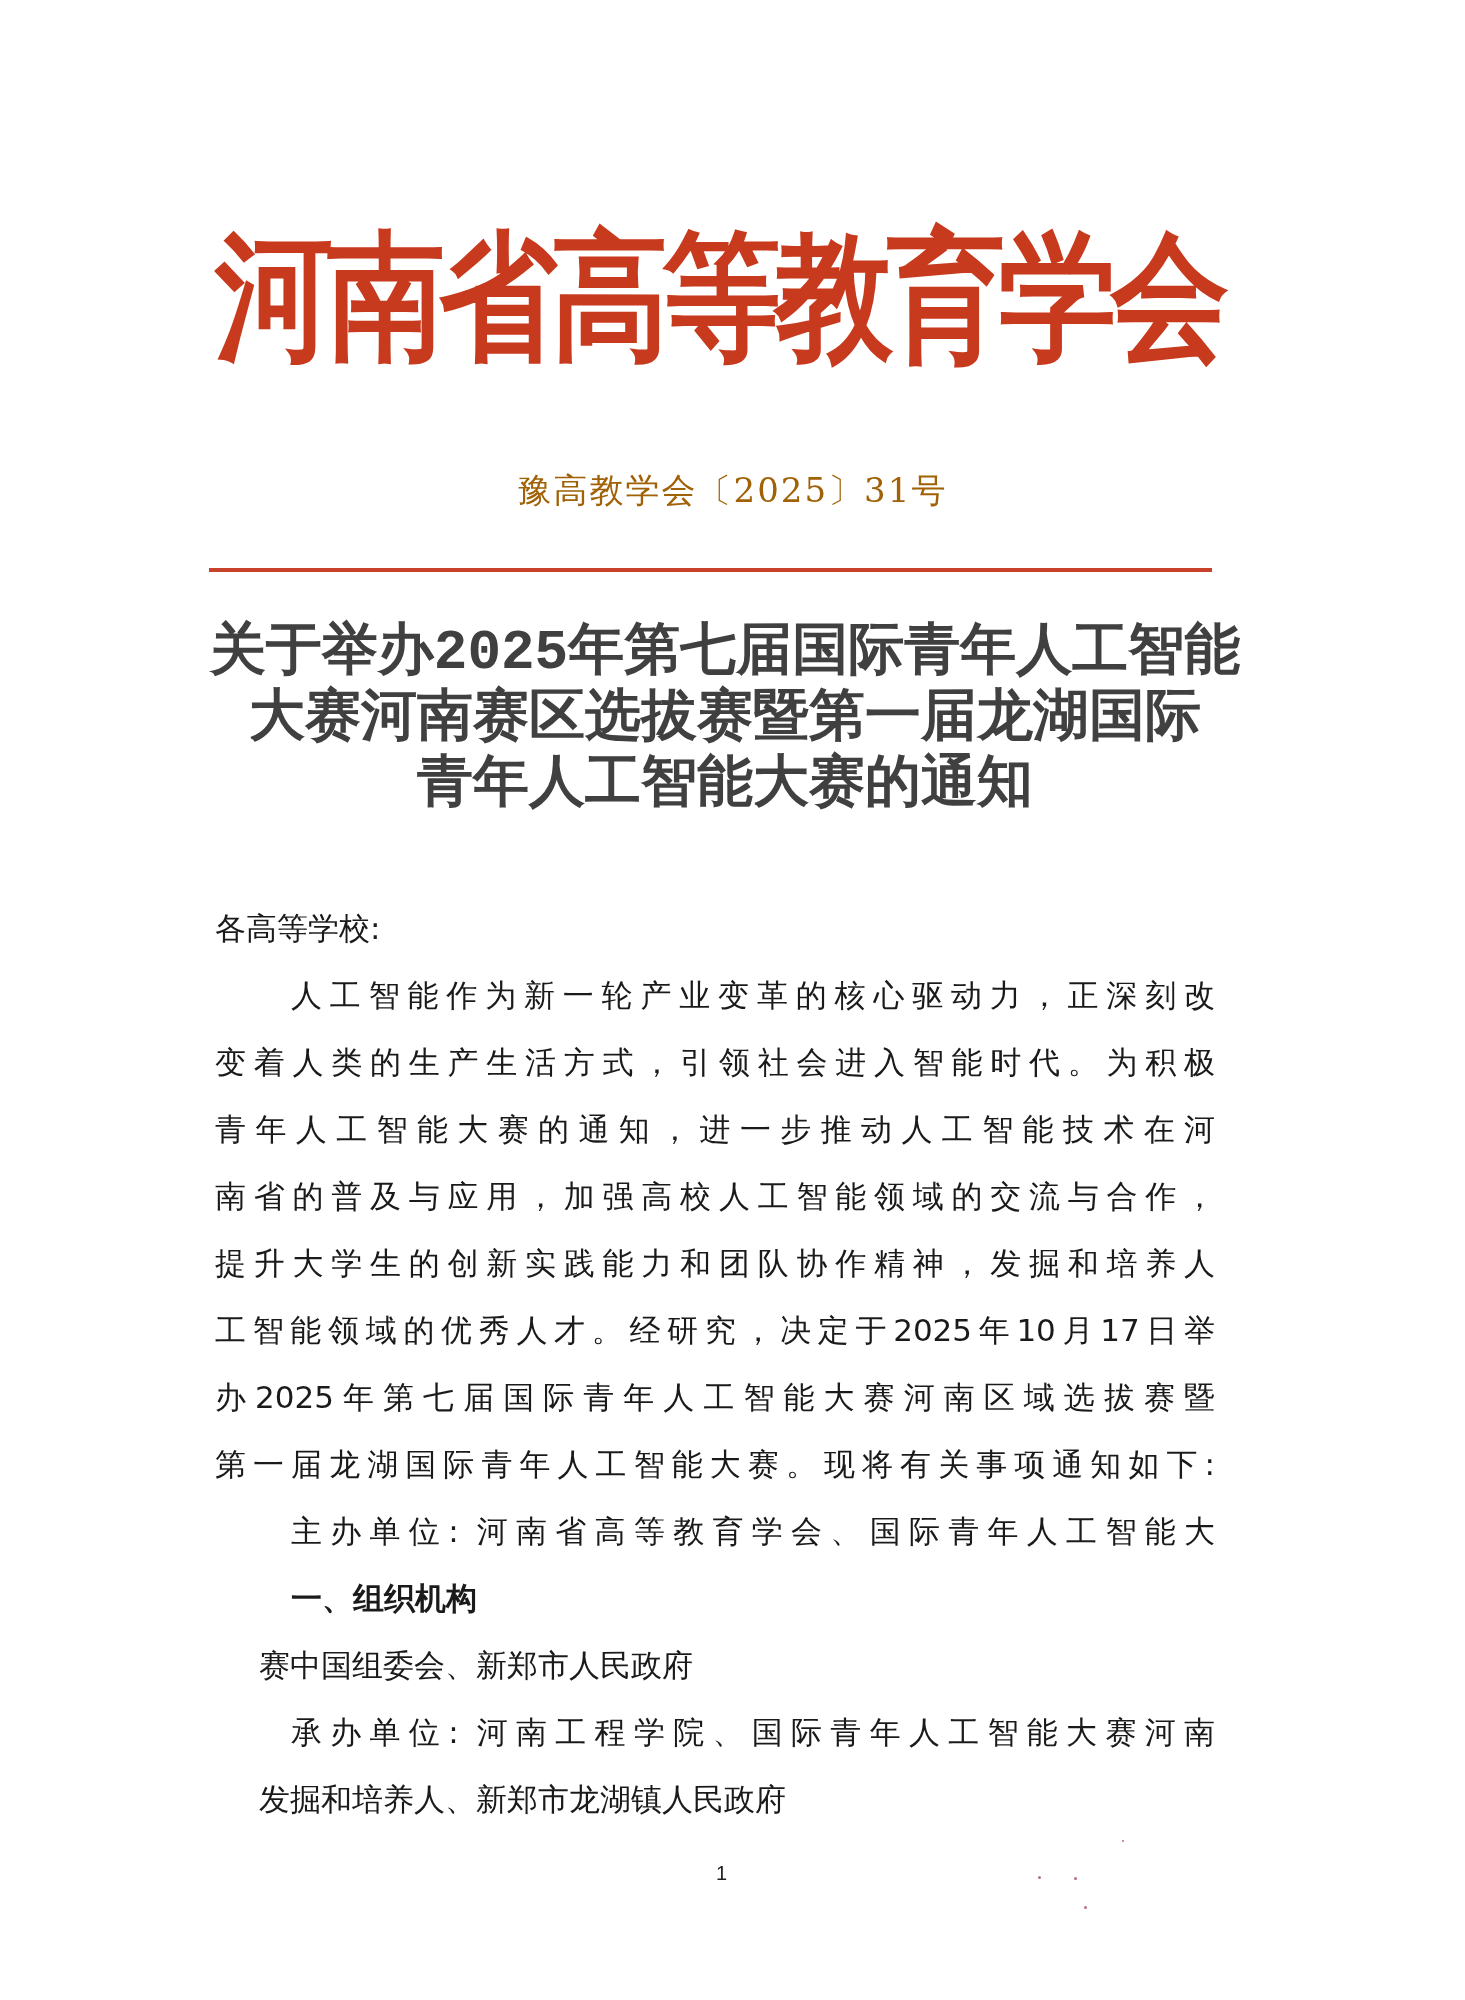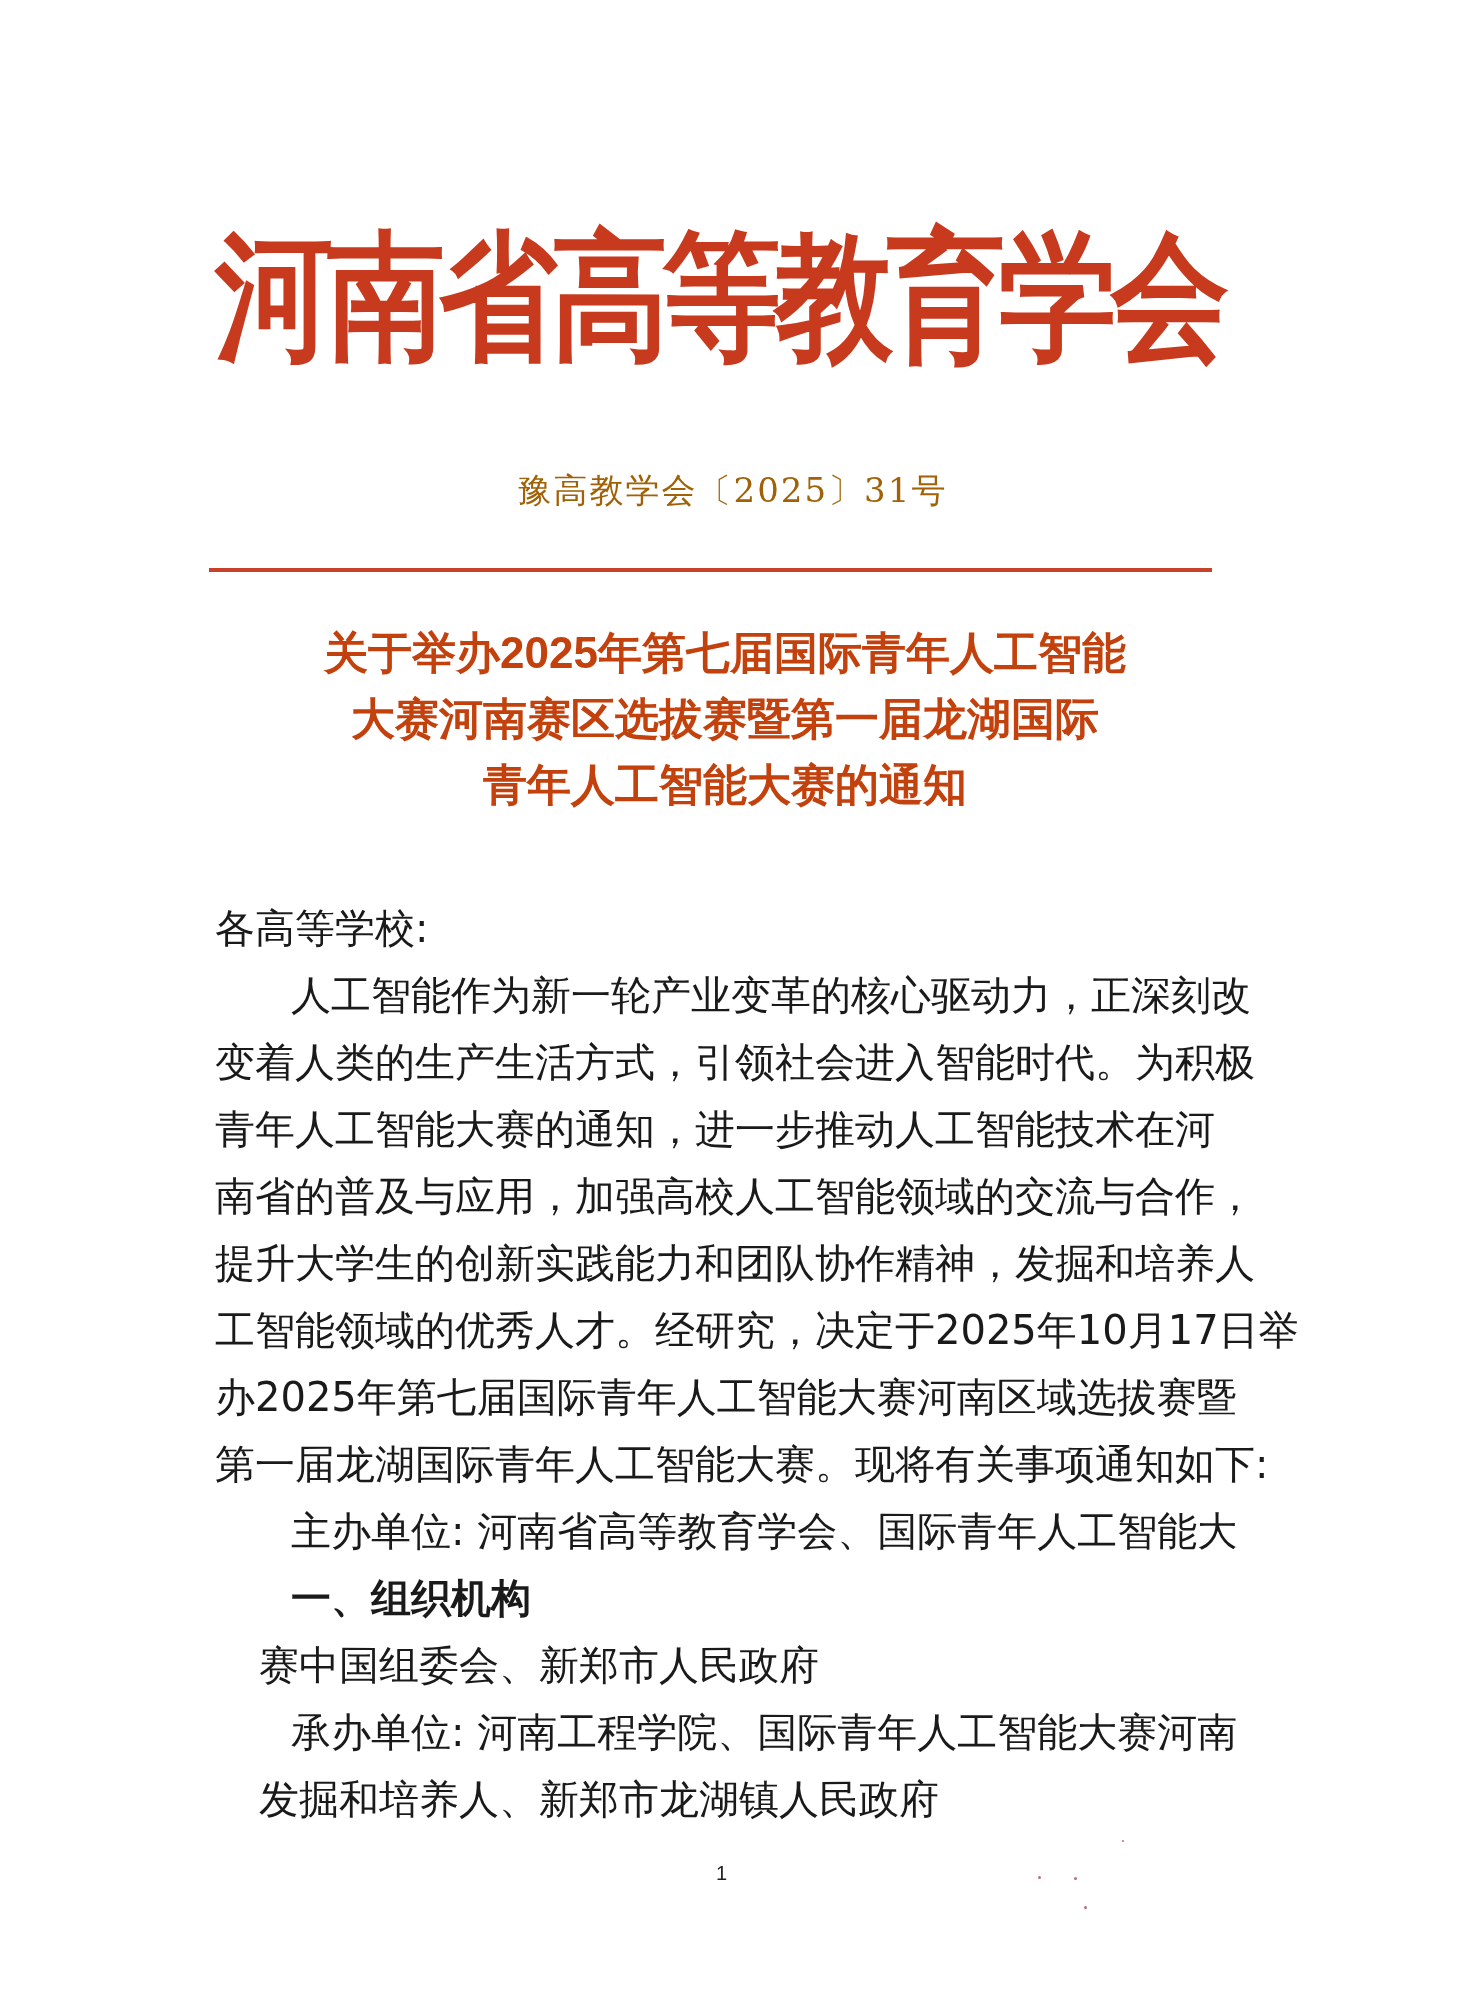--- a/index.html
+++ b/index.html
@@ -62,34 +62,34 @@
       width: 1003px;
       height: 4px;
       background: #c8412a;
     }
     .title {
       position: absolute;
       left: 200px;
       width: 1050px;
       top: 620px;
       text-align: center;
-      font-family: Liberation Sans, sans-serif;
+      font-family: Liberation Mono, monospace;
       font-weight: bold;
-      font-size: 44px;
+      font-size: 56px;
       line-height: 66px;
-      color: #c2410c;
+      color: #404040;
     }
     .title div { white-space: nowrap; }
     .body-text {
       position: absolute;
       left: 215px;
       top: 895px;
       width: 1000px;
       font-family: "DejaVu Sans", "Liberation Sans", sans-serif;
-      font-size: 40px;
+      font-size: 31px;
       line-height: 67px;
       color: #1a1a1a;
     }
     .line {
       white-space: nowrap;
       height: 67px;
       text-align: justify;
       text-align-last: justify;
     }
     .line.last { text-align-last: left; margin-left: 44px; }

